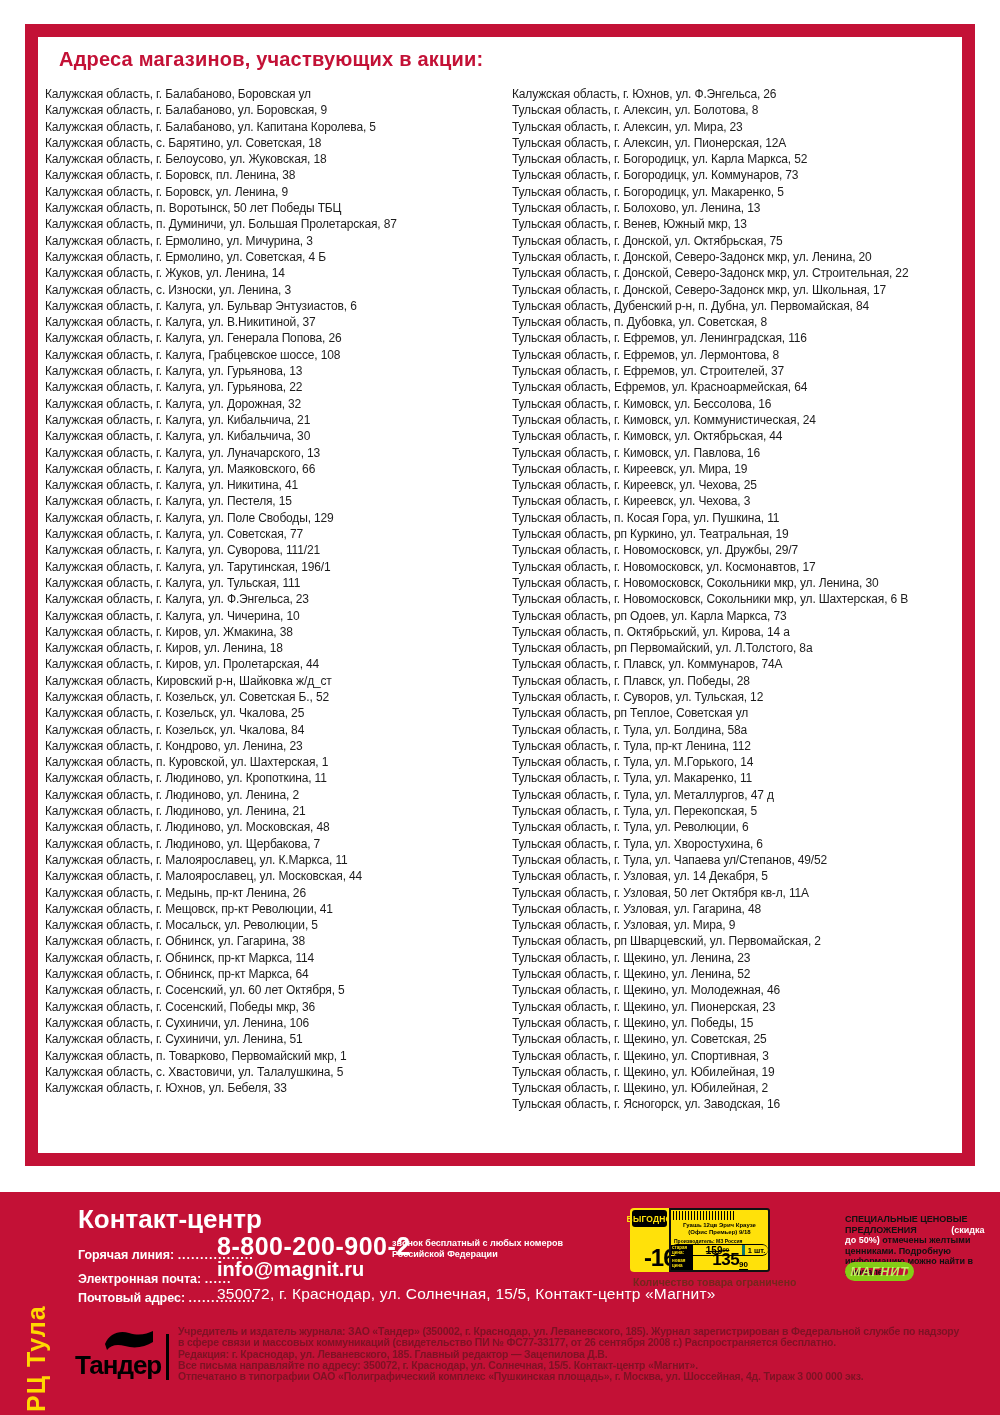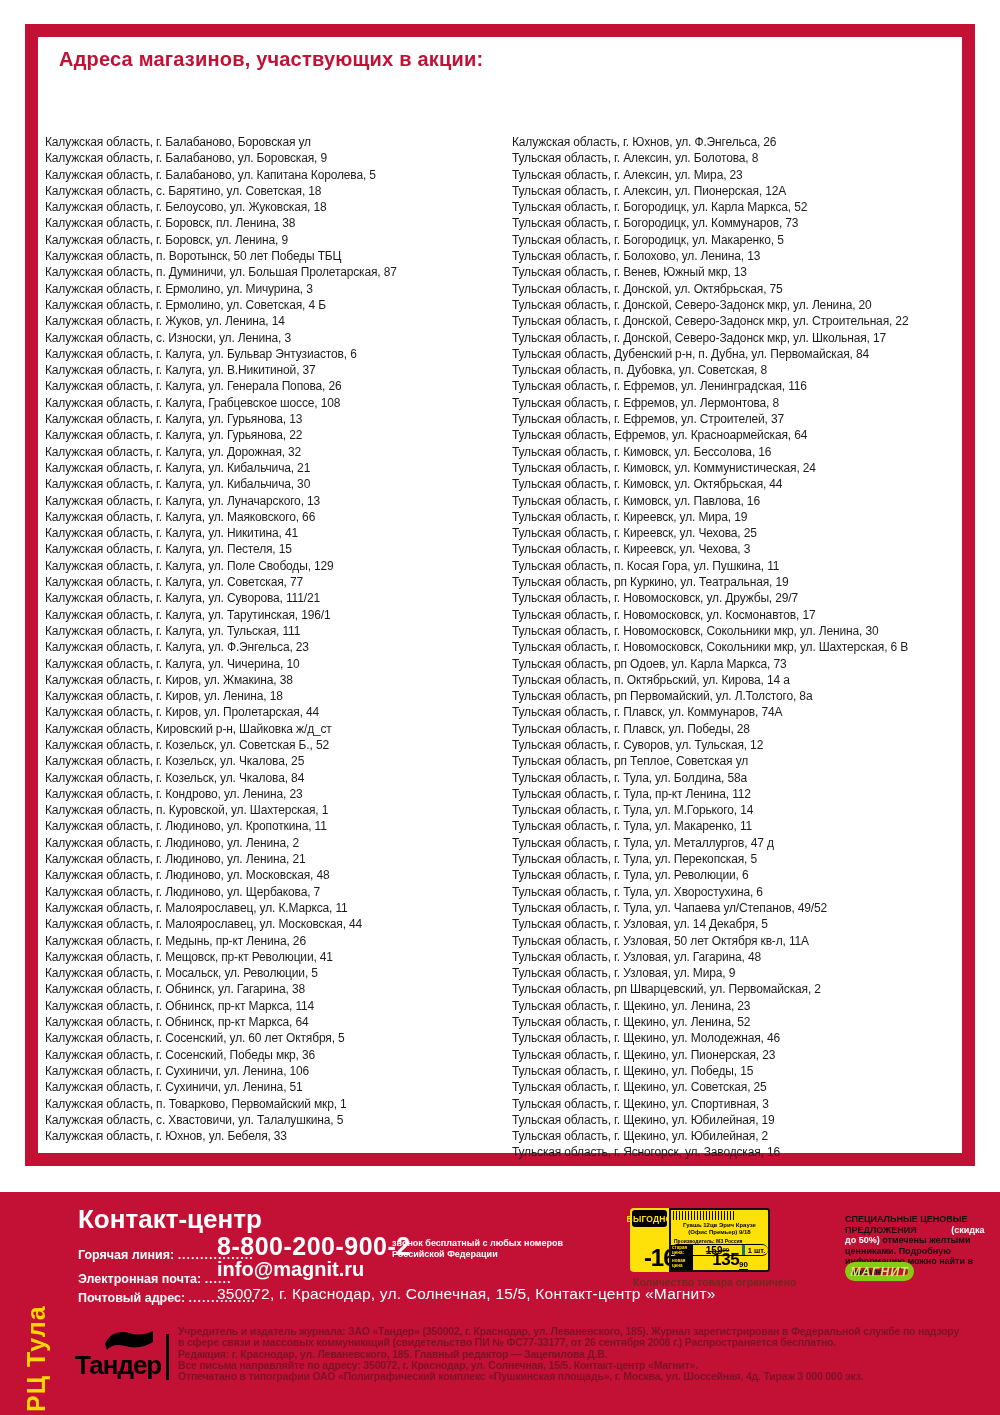--- a/index.html
+++ b/index.html
@@ -19,21 +19,21 @@
   
   .frame{
     position:absolute;left:25px;top:24px;width:950px;height:1142px;
     border:13px solid var(--accent-red);background:#fff;
   }
   .title{
     position:absolute;left:21px;top:11px;
     font-size:20px;font-weight:bold;color:var(--accent-red);
     letter-spacing:0.2px;
   }
-  .columns{position:absolute;left:7px;top:49px;right:2px;display:flex;margin-top:48px;}
+  .columns{position:absolute;left:7px;top:49px;right:2px;display:flex;}
   .col{width:467px;flex:0 0 467px;}
   .addr-line{
     font-size:12px;line-height:16.3px;color:var(--text-dark);
     letter-spacing:-0.15px;white-space:nowrap;
   }
   
   .footer{
     position:absolute;left:0;top:1192px;width:1000px;height:223px;
     background:var(--accent-red);color:#fff;
   }

